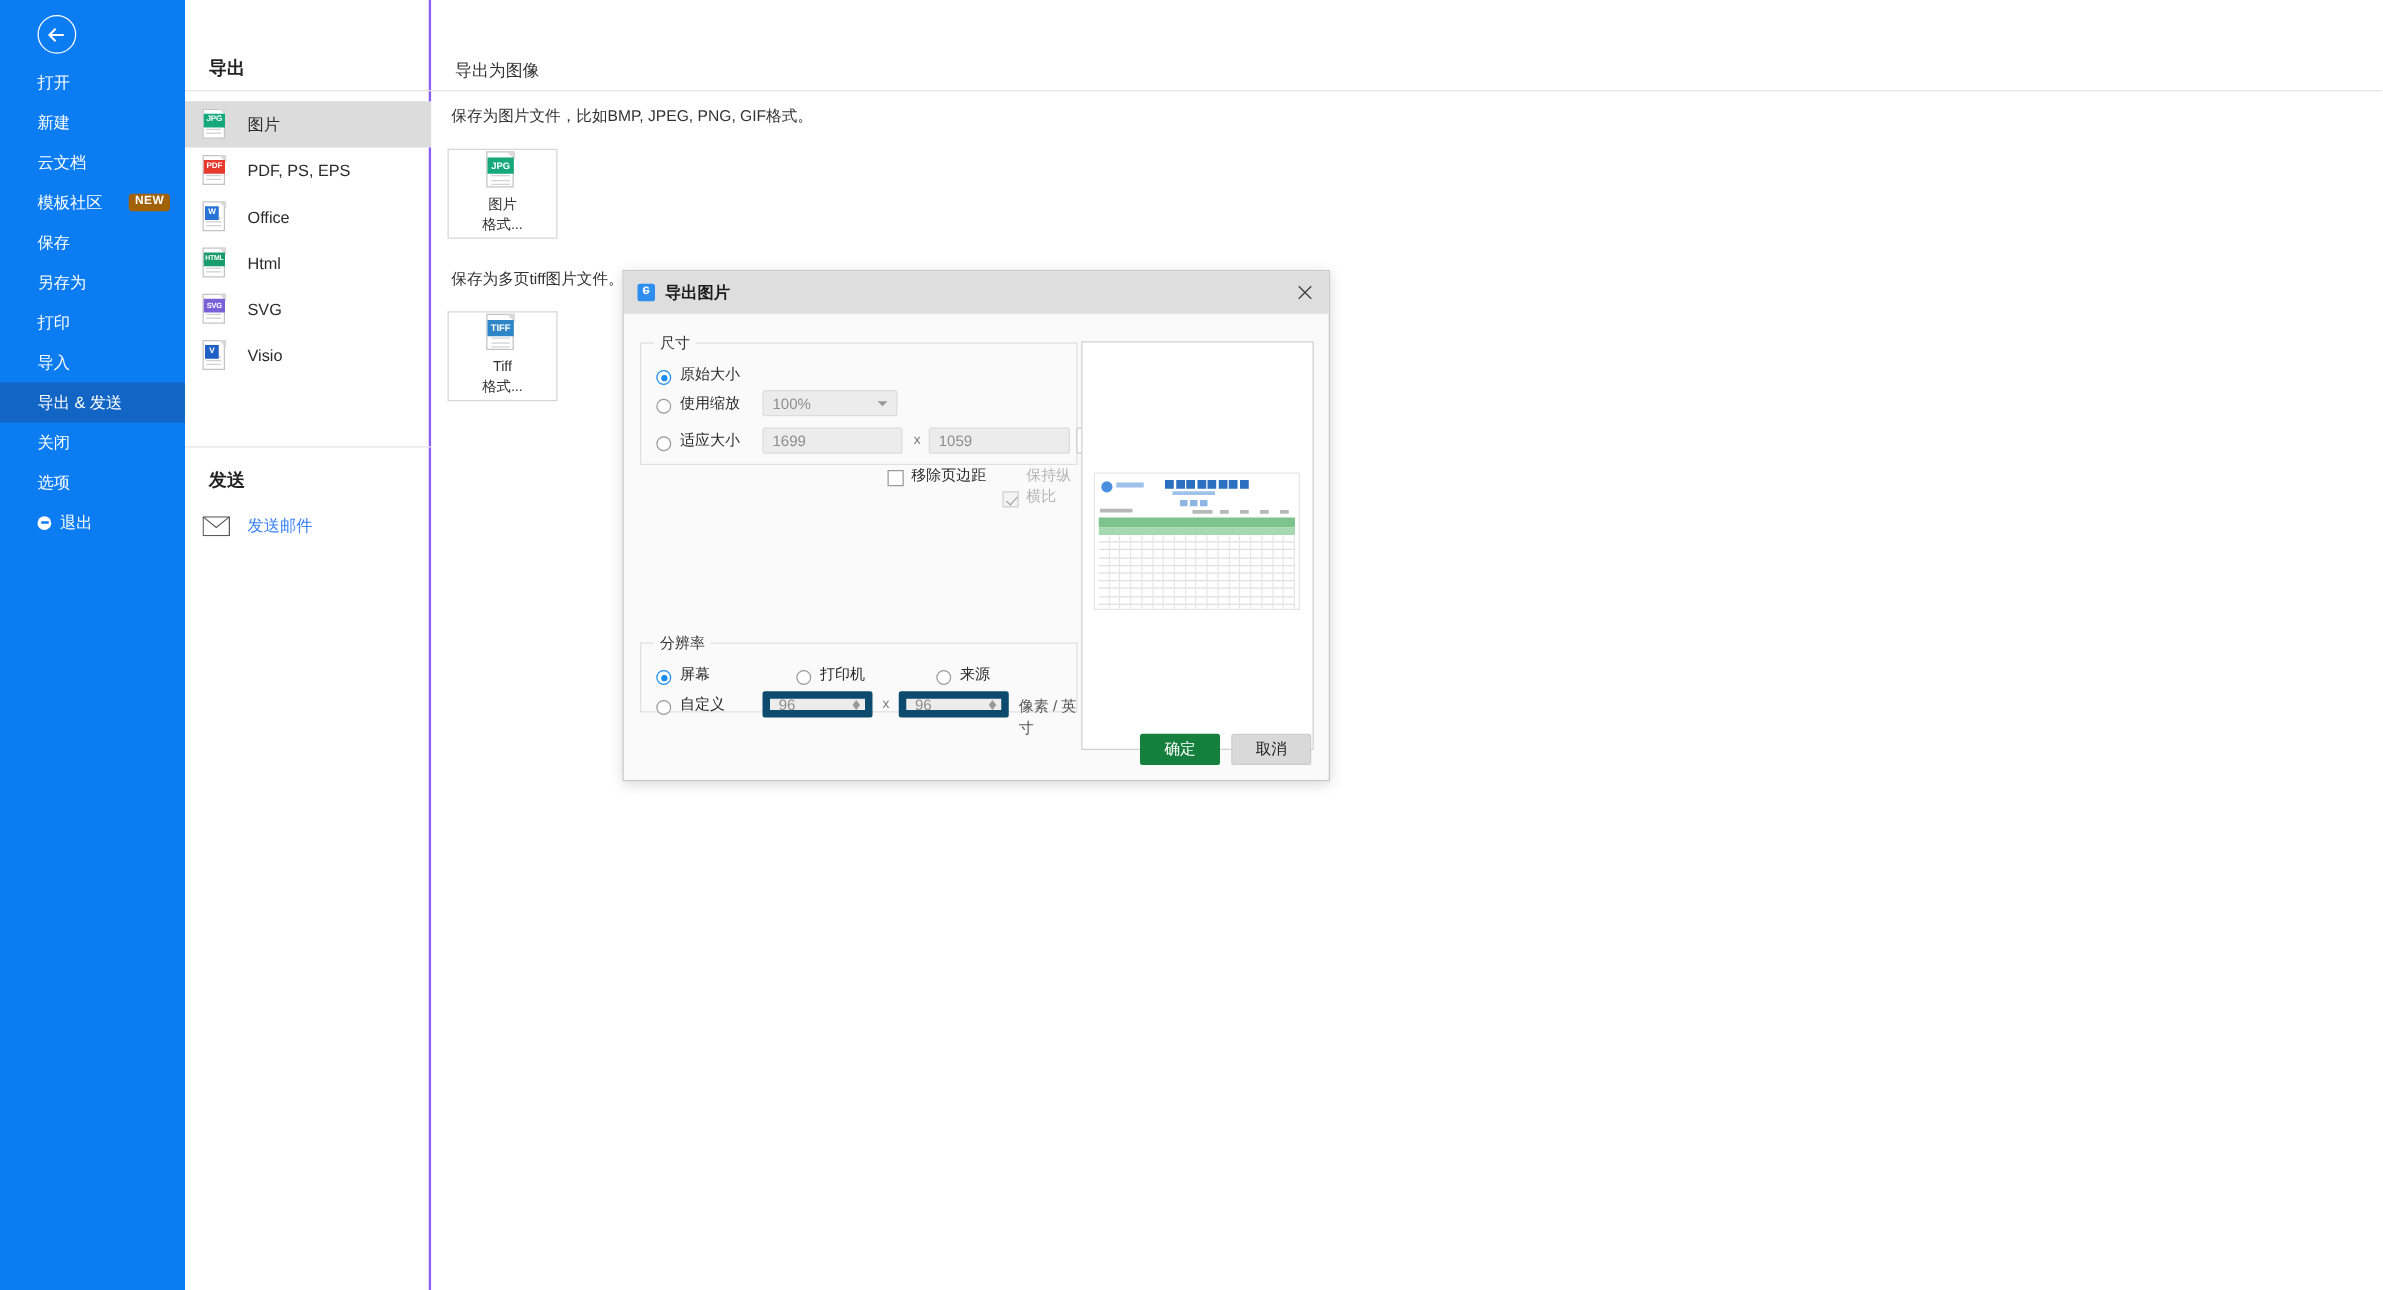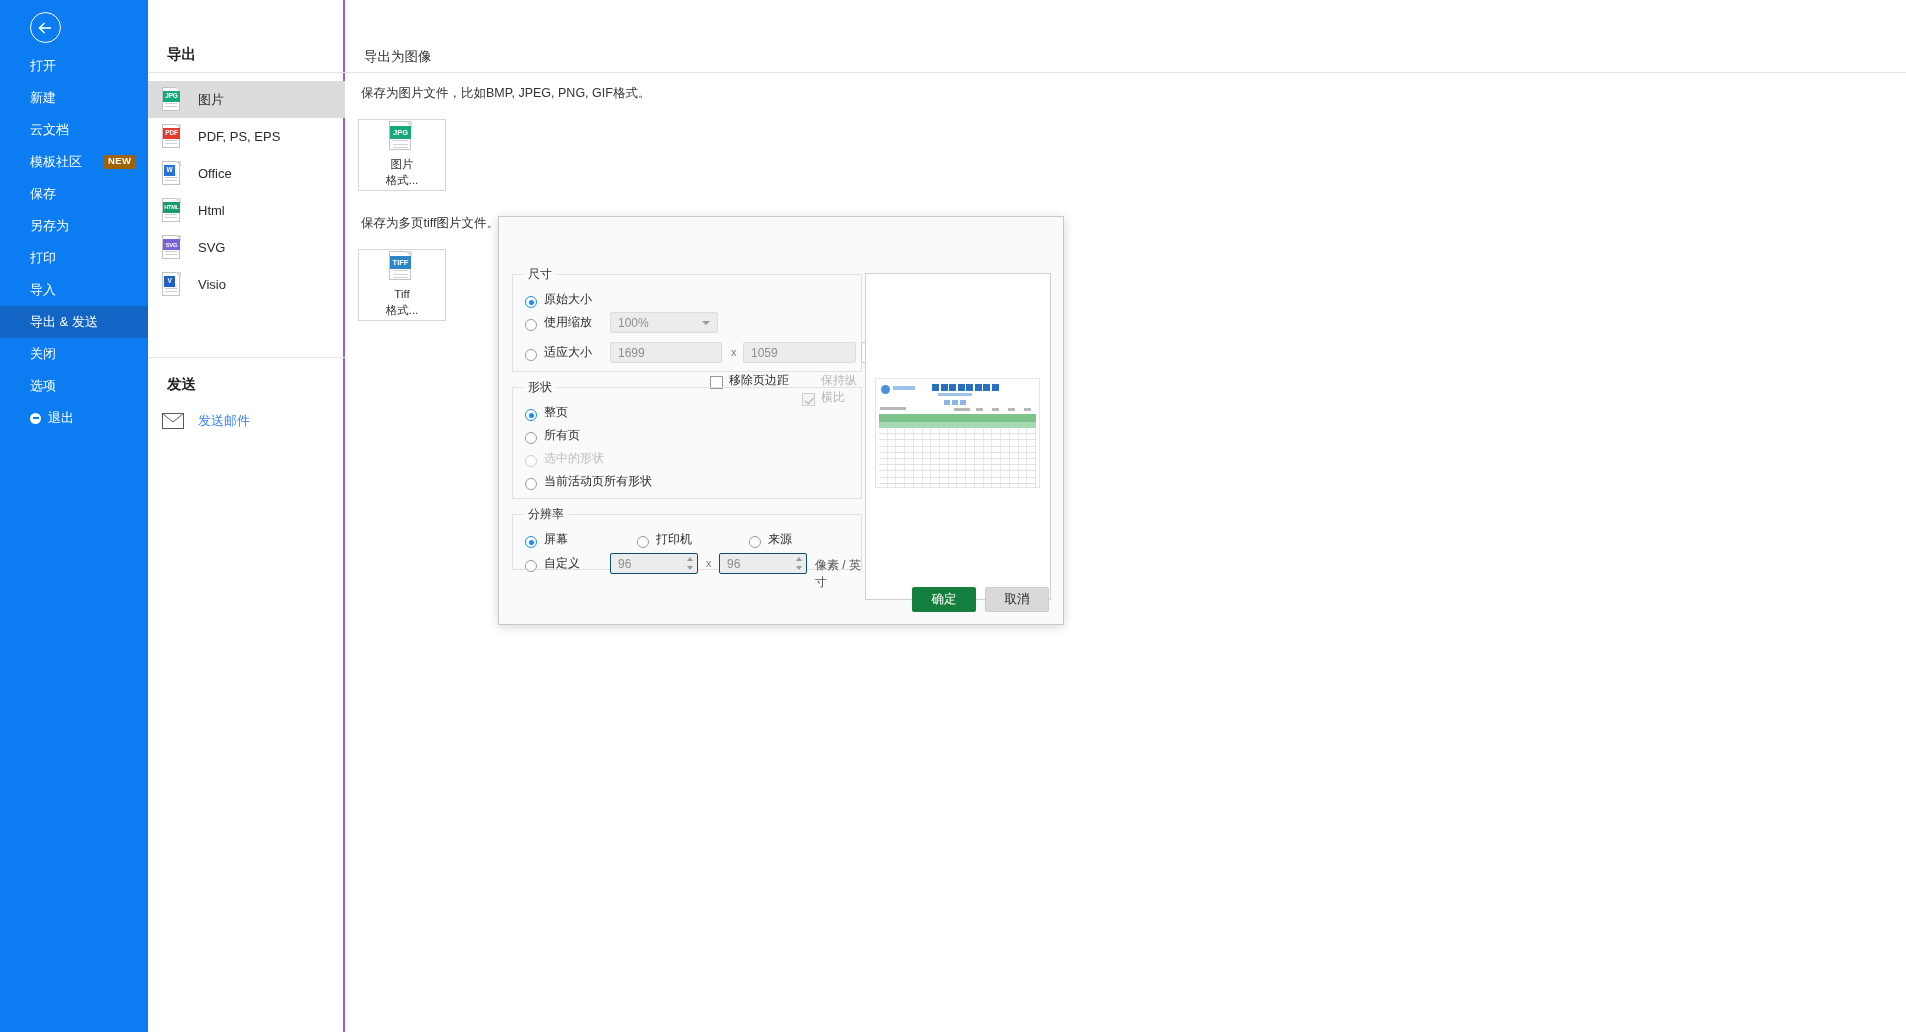--- a/index.html
+++ b/index.html
@@ -218,21 +218,21 @@
   }
   .chk.dis { border-color: #cfcfcf; background:#f4f4f4; }
   .chk.on::after {
     content:""; position:absolute; left:3.5px; top:0.5px; width:4px; height:8px;
     border: solid #a9a9a9; border-width: 0 1.6px 1.6px 0; transform: rotate(42deg);
   }
   .clabel { font-size: 12px; color: #2a2a2a; cursor: pointer; }
   .clabel.dis { color: #b6b6b6; }
 
   .spinner {
-    position: relative; height: 21px; background: #ececec; border: 1px solid #0c4a6e;
+    position: relative; height: 21px; background: #ececec; border: 6px solid #0c4a6e;
     border-radius: 2px; font-size: 12px; color: #8e8e8e; padding: 0 18px 0 7px;
     display: flex; align-items: center;
   }
   .spinner .arrows {
     position: absolute; right: 3px; top: 1px; bottom: 1px; width: 9px;
     display: flex; flex-direction: column; justify-content: space-around; align-items: center;
   }
   .spinner .arrows i { display:block; width:0;height:0; }
   .spinner .arrows .up { border-left:3.5px solid transparent;border-right:3.5px solid transparent;border-bottom:4px solid #9a9a9a; }
   .spinner .arrows .dn { border-left:3.5px solid transparent;border-right:3.5px solid transparent;border-top:4px solid #9a9a9a; }
@@ -487,20 +487,30 @@
             <i></i>
             <i></i>
           </span>
       </span>
       <span class="bt1">Tiff</span>
       <span class="bt2">格式...</span>
     </div>
   </div>
 
   <div class="dlg">
+    <div class="dlg-title">
+      <span class="dlg-logo"></span>
+      <span class="tt">导出图片</span>
+      <span class="dlg-close">
+        <svg width="12" height="12" viewBox="0 0 12 12">
+          <line x1="1" y1="1" x2="11" y2="11" stroke="#444" stroke-width="1.1"></line>
+          <line x1="11" y1="1" x2="1" y2="11" stroke="#444" stroke-width="1.1"></line>
+        </svg>
+      </span>
+    </div>
 
     <div class="dlg-body">
 
       <fieldset class="grp" id="grp-size">
         <legend>尺寸</legend>
 
         <div class="row" style="left:12px; top:8px;">
           <span class="radio on"></span>
           <span class="rlabel">原始大小</span>
         </div>
@@ -533,40 +543,20 @@
         <div class="row" style="left:197px; top:89px;">
           <span class="chk"></span>
           <span class="clabel">移除页边距</span>
         </div>
         <div class="row" style="left:289px; top:89px;">
           <span class="chk on dis"></span>
           <span class="clabel dis">保持纵横比</span>
         </div>
       </fieldset>
 
-      <fieldset class="grp" id="grp-shape">
-        <legend>形状</legend>
-
-        <div class="row" style="left:12px; top:8px;">
-          <span class="radio on"></span>
-          <span class="rlabel">整页</span>
-        </div>
-        <div class="row" style="left:12px; top:31px;">
-          <span class="radio"></span>
-          <span class="rlabel">所有页</span>
-        </div>
-        <div class="row" style="left:12px; top:54px;">
-          <span class="radio dis"></span>
-          <span class="rlabel dis">选中的形状</span>
-        </div>
-        <div class="row" style="left:12px; top:77px;">
-          <span class="radio"></span>
-          <span class="rlabel">当前活动页所有形状</span>
-        </div>
-      </fieldset>
 
       <fieldset class="grp" id="grp-res">
         <legend>分辨率</legend>
 
         <div class="row" style="left:12px; top:8px;">
           <span class="radio on"></span>
           <span class="rlabel">屏幕</span>
         </div>
         <div class="row" style="left:124px; top:8px;">
           <span class="radio"></span>

